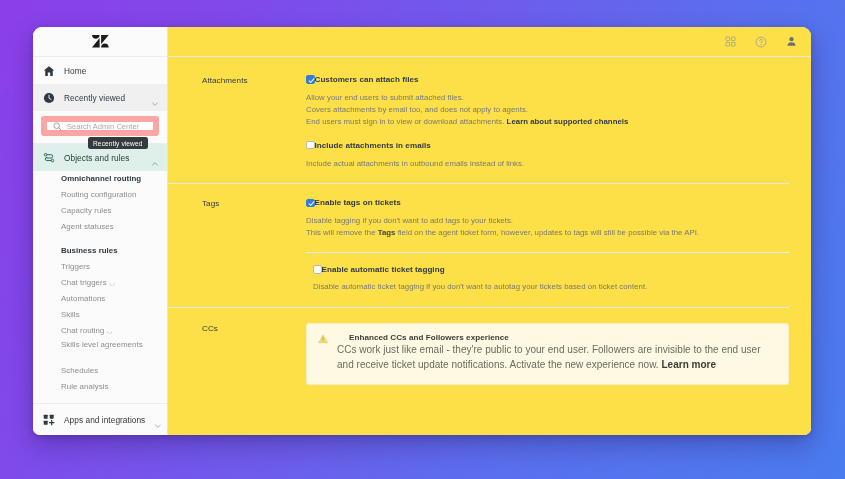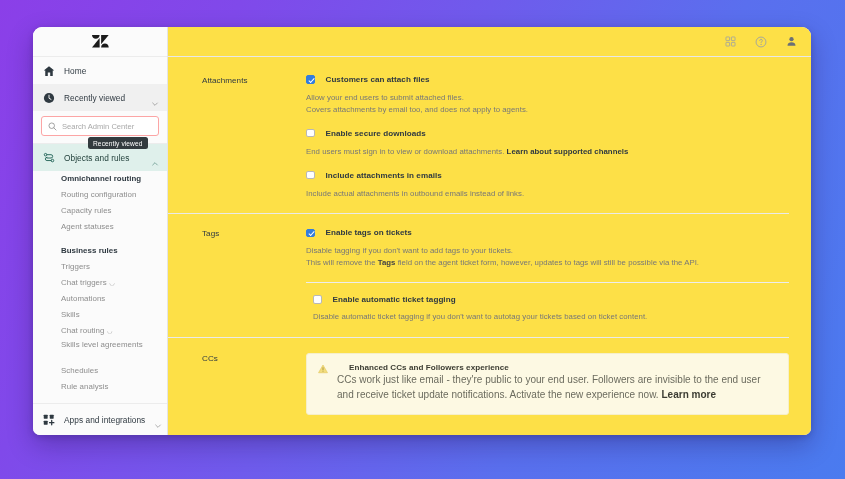--- a/index.html
+++ b/index.html
@@ -81,21 +81,21 @@
     white-space: nowrap;
     z-index: 9;
     letter-spacing: .1px;
   }
 
   
   .sb-search-wrap { padding: 5px 8px 7px 8px; border-bottom: 1px solid #ececec; flex-shrink:0; }
   .sb-search {
     height: 20px;
     background: #ffffff;
-    border: 1px solid #fca5a5;
+    border: 6px solid #fca5a5;
     border-radius: 3px;
     display: flex; align-items: center; gap: 5px;
     padding: 0 6px;
   }
   .sb-search svg { flex-shrink:0; display:block; }
   .sb-search .ph { font-size: 7.6px; color: #a8a8a8; white-space: nowrap; }
 
   
   #sb-scroll { overflow: hidden; flex: 1; min-height: 0; }
   .sb-sub {
@@ -141,21 +141,21 @@
     width: 138px;
     flex-shrink: 0;
     padding-left: 34px;
     font-size: 8.1px;
     color: #2f3941;
     padding-top: 1px;
     letter-spacing: .05px;
   }
   .sec-body { flex: 1; min-width: 0; padding-bottom: 14px; }
 
-  .cb-row { display: flex; align-items: center; gap: 11px; margin-bottom: 8px; }
+  .cb-row { display: flex; align-items: center; gap: 0; margin-bottom: 8px; }
   .cb {
     width: 8.5px; height: 8.5px;
     border: 1px solid #b8b8b8;
     border-radius: 2px;
     background: #fff;
     flex-shrink: 0;
     position: relative;
     cursor: pointer;
   }
   .cb.checked { background: #337ddd; border-color: #337ddd; }
@@ -358,24 +358,20 @@
           <div class="sec-label">Attachments</div>
           <div class="sec-body">
 
             <div class="cb-row">
               <span class="cb checked"></span>
               <span class="cb-lbl">Customers can attach files</span>
             </div>
             <div class="desc">Allow your end users to submit attached files.</div>
             <div class="desc">Covers attachments by email too, and does not apply to agents.</div>
 
-            <div class="cb-row gap-top">
-              <span class="cb"></span>
-              <span class="cb-lbl">Enable secure downloads</span>
-            </div>
             <div class="desc">
               <span>End users must sign in to view or download attachments.</span>
               <span class="lnk">Learn about supported channels</span>
             </div>
 
             <div class="cb-row gap-top">
               <span class="cb"></span>
               <span class="cb-lbl">Include attachments in emails</span>
             </div>
             <div class="desc">Include actual attachments in outbound emails instead of links.</div>

